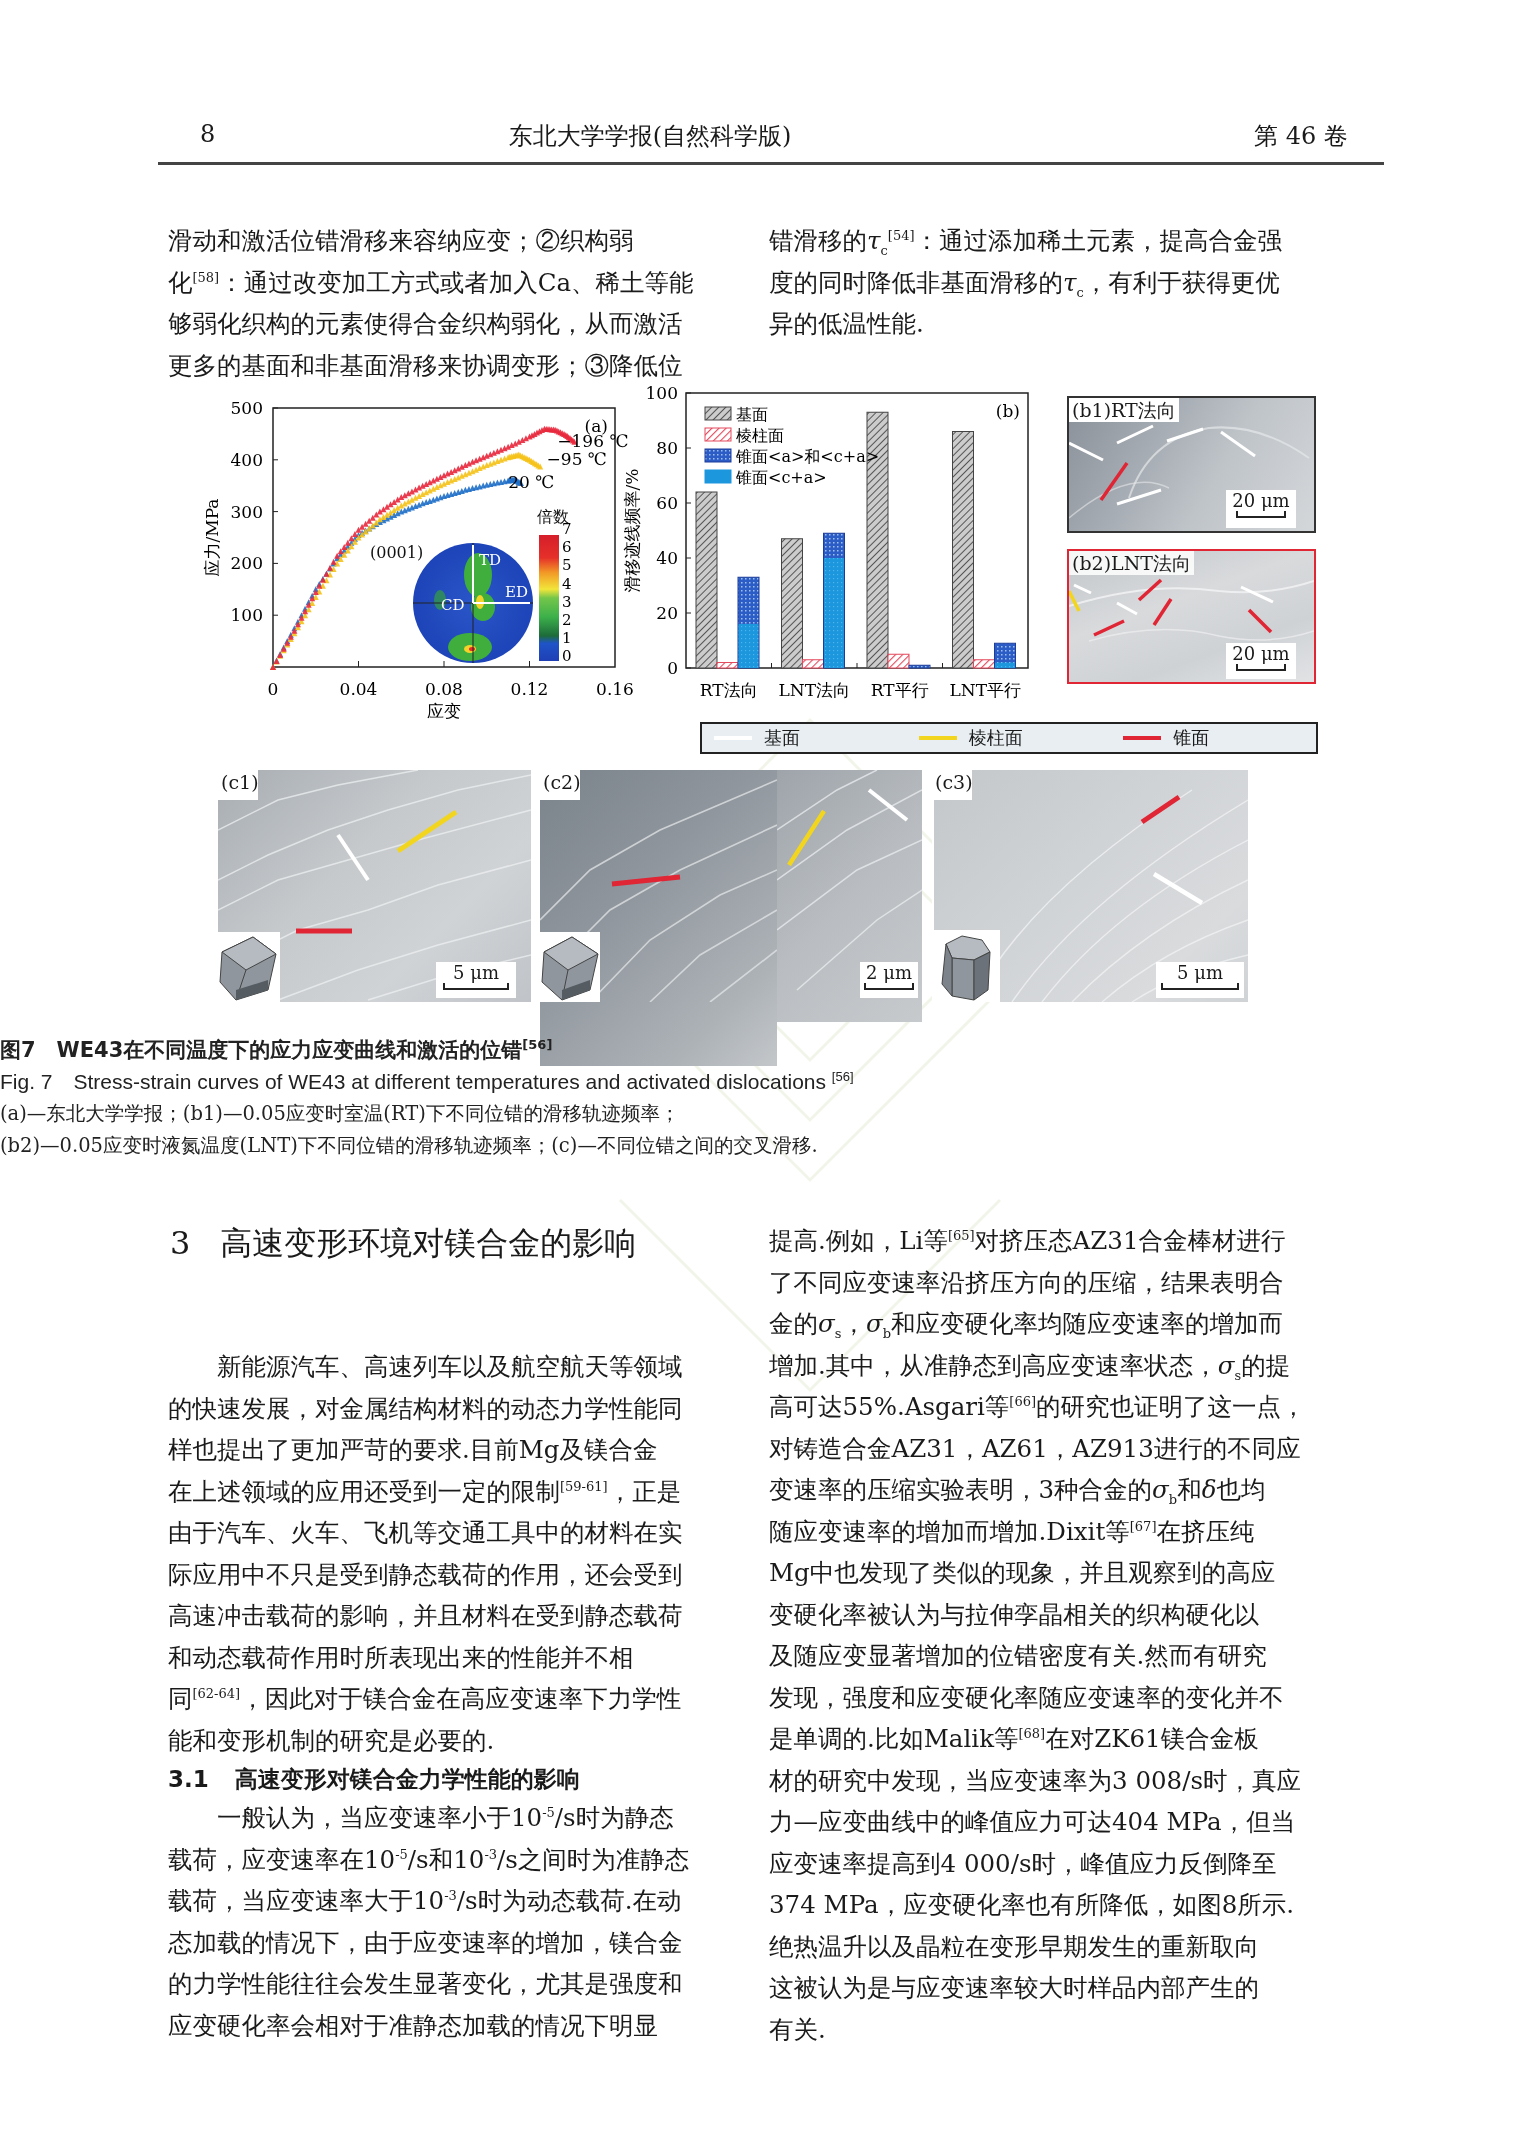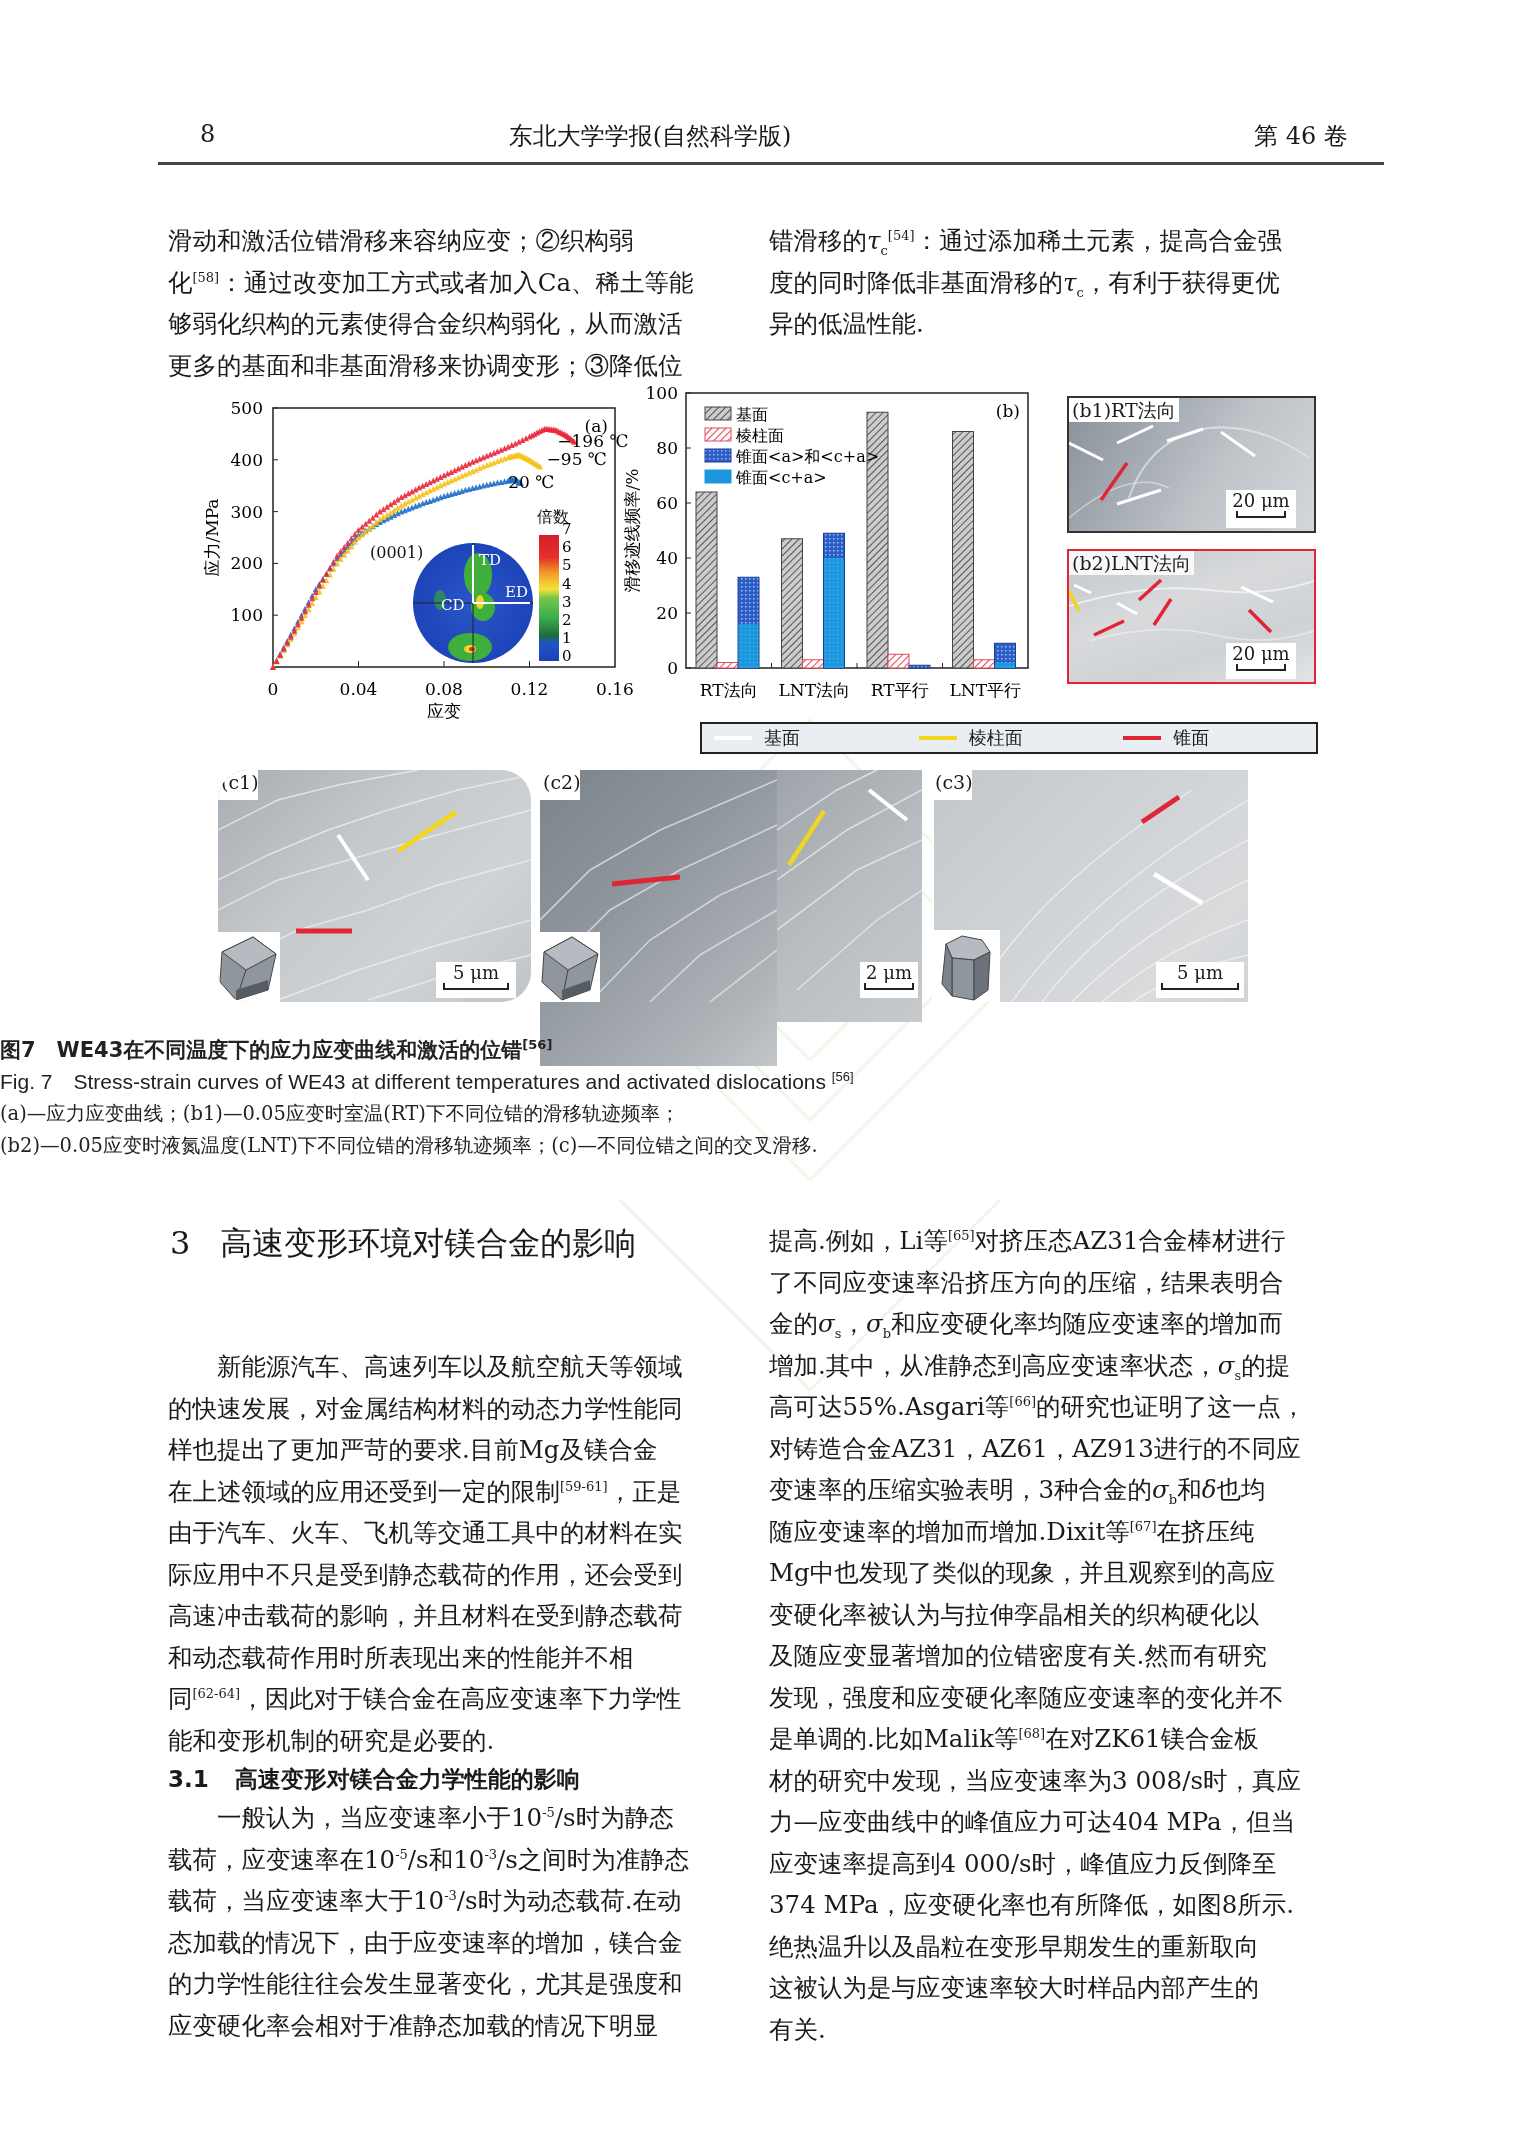--- a/index.html
+++ b/index.html
@@ -536,21 +536,21 @@
   <div class="li">
       <span class="sw" style="background:#f2d51e;"></span>
       <span>棱柱面</span>
     </div>
   <div class="li">
       <span class="sw" style="background:#e02535;"></span>
       <span>锥面</span>
     </div>
 </div>
 
-<div class="sem" style="left:218px;top:770px;width:313px;height:232px;background:linear-gradient(135deg,#a8adb2 0%,#c5c9cc 40%,#d0d3d6 70%,#c0c4c8 100%);border-radius:30px;">
+<div class="sem" style="left:218px;top:770px;width:313px;height:232px;background:linear-gradient(135deg,#a8adb2 0%,#c5c9cc 40%,#d0d3d6 70%,#c0c4c8 100%);">
   <svg width="313" height="232" style="position:absolute;left:0;top:0;">
     <g stroke="#eef0f1" stroke-width="1.5" fill="none" opacity="0.75">
       <path d="M0 60 L60 30 L120 15 L200 0"></path>
       <path d="M0 110 L50 85 L110 60 L170 40 L240 20 L313 5"></path>
       <path d="M0 140 L60 110 L130 90 L200 70 L313 40"></path>
       <path d="M20 190 L80 160 L150 140 L220 115 L313 90"></path>
       <path d="M60 230 L140 200 L220 175 L313 150"></path>
       <path d="M150 230 L230 205 L313 185"></path>
     </g>
     <line x1="120" y1="65" x2="150" y2="110" stroke="#fff" stroke-width="4"></line>
@@ -635,21 +635,21 @@
     </svg>
   </div>
   <div class="scalebox" style="left:224px;top:192px;width:88px;height:36px;">
     <div>5 μm</div>
     <div style="margin:0 auto;width:74px;height:5px;border:2px solid #222;border-top:none;"></div>
   </div>
 </div>
 
 <div class="cap capzh"><span>图7　WE43在不同温度下的应力应变曲线和激活的位错</span><span class="sup">[56]</span></div>
 <div class="cap capen"><span>Fig. 7　Stress-strain curves of WE43 at different temperatures and activated dislocations </span><span class="sup">[56]</span></div>
-<div class="cap capd" style="top:1100px;">(a)—应力应变曲线；(b1)—0.05应变时室温(RT)下不同位错的滑移轨迹频率；</div>
+<div class="cap capd" style="top:1100px;">(a)—东北大学学报；(b1)—0.05应变时室温(RT)下不同位错的滑移轨迹频率；</div>
 <div class="cap capd" style="top:1132px;">(b2)—0.05应变时液氮温度(LNT)下不同位错的滑移轨迹频率；(c)—不同位错之间的交叉滑移.</div>
 
 <h2 class="sec" style="left:170px;top:1222px;"><span>3</span><span style="display:inline-block;width:30px;"></span><span>高速变形环境对镁合金的影响</span></h2>
 
 <div class="col" style="left:168px;top:1310px;width:560px;">
   <p class="indent">新能源汽车、高速列车以及航空航天等领域</p>
   <p>的快速发展，对金属结构材料的动态力学性能同</p>
   <p>样也提出了更加严苛的要求.目前Mg及镁合金</p>
   <p><span>在上述领域的应用还受到一定的限制</span><span class="sup">[59-61]</span><span>，正是</span></p>
   <p>由于汽车、火车、飞机等交通工具中的材料在实</p>

